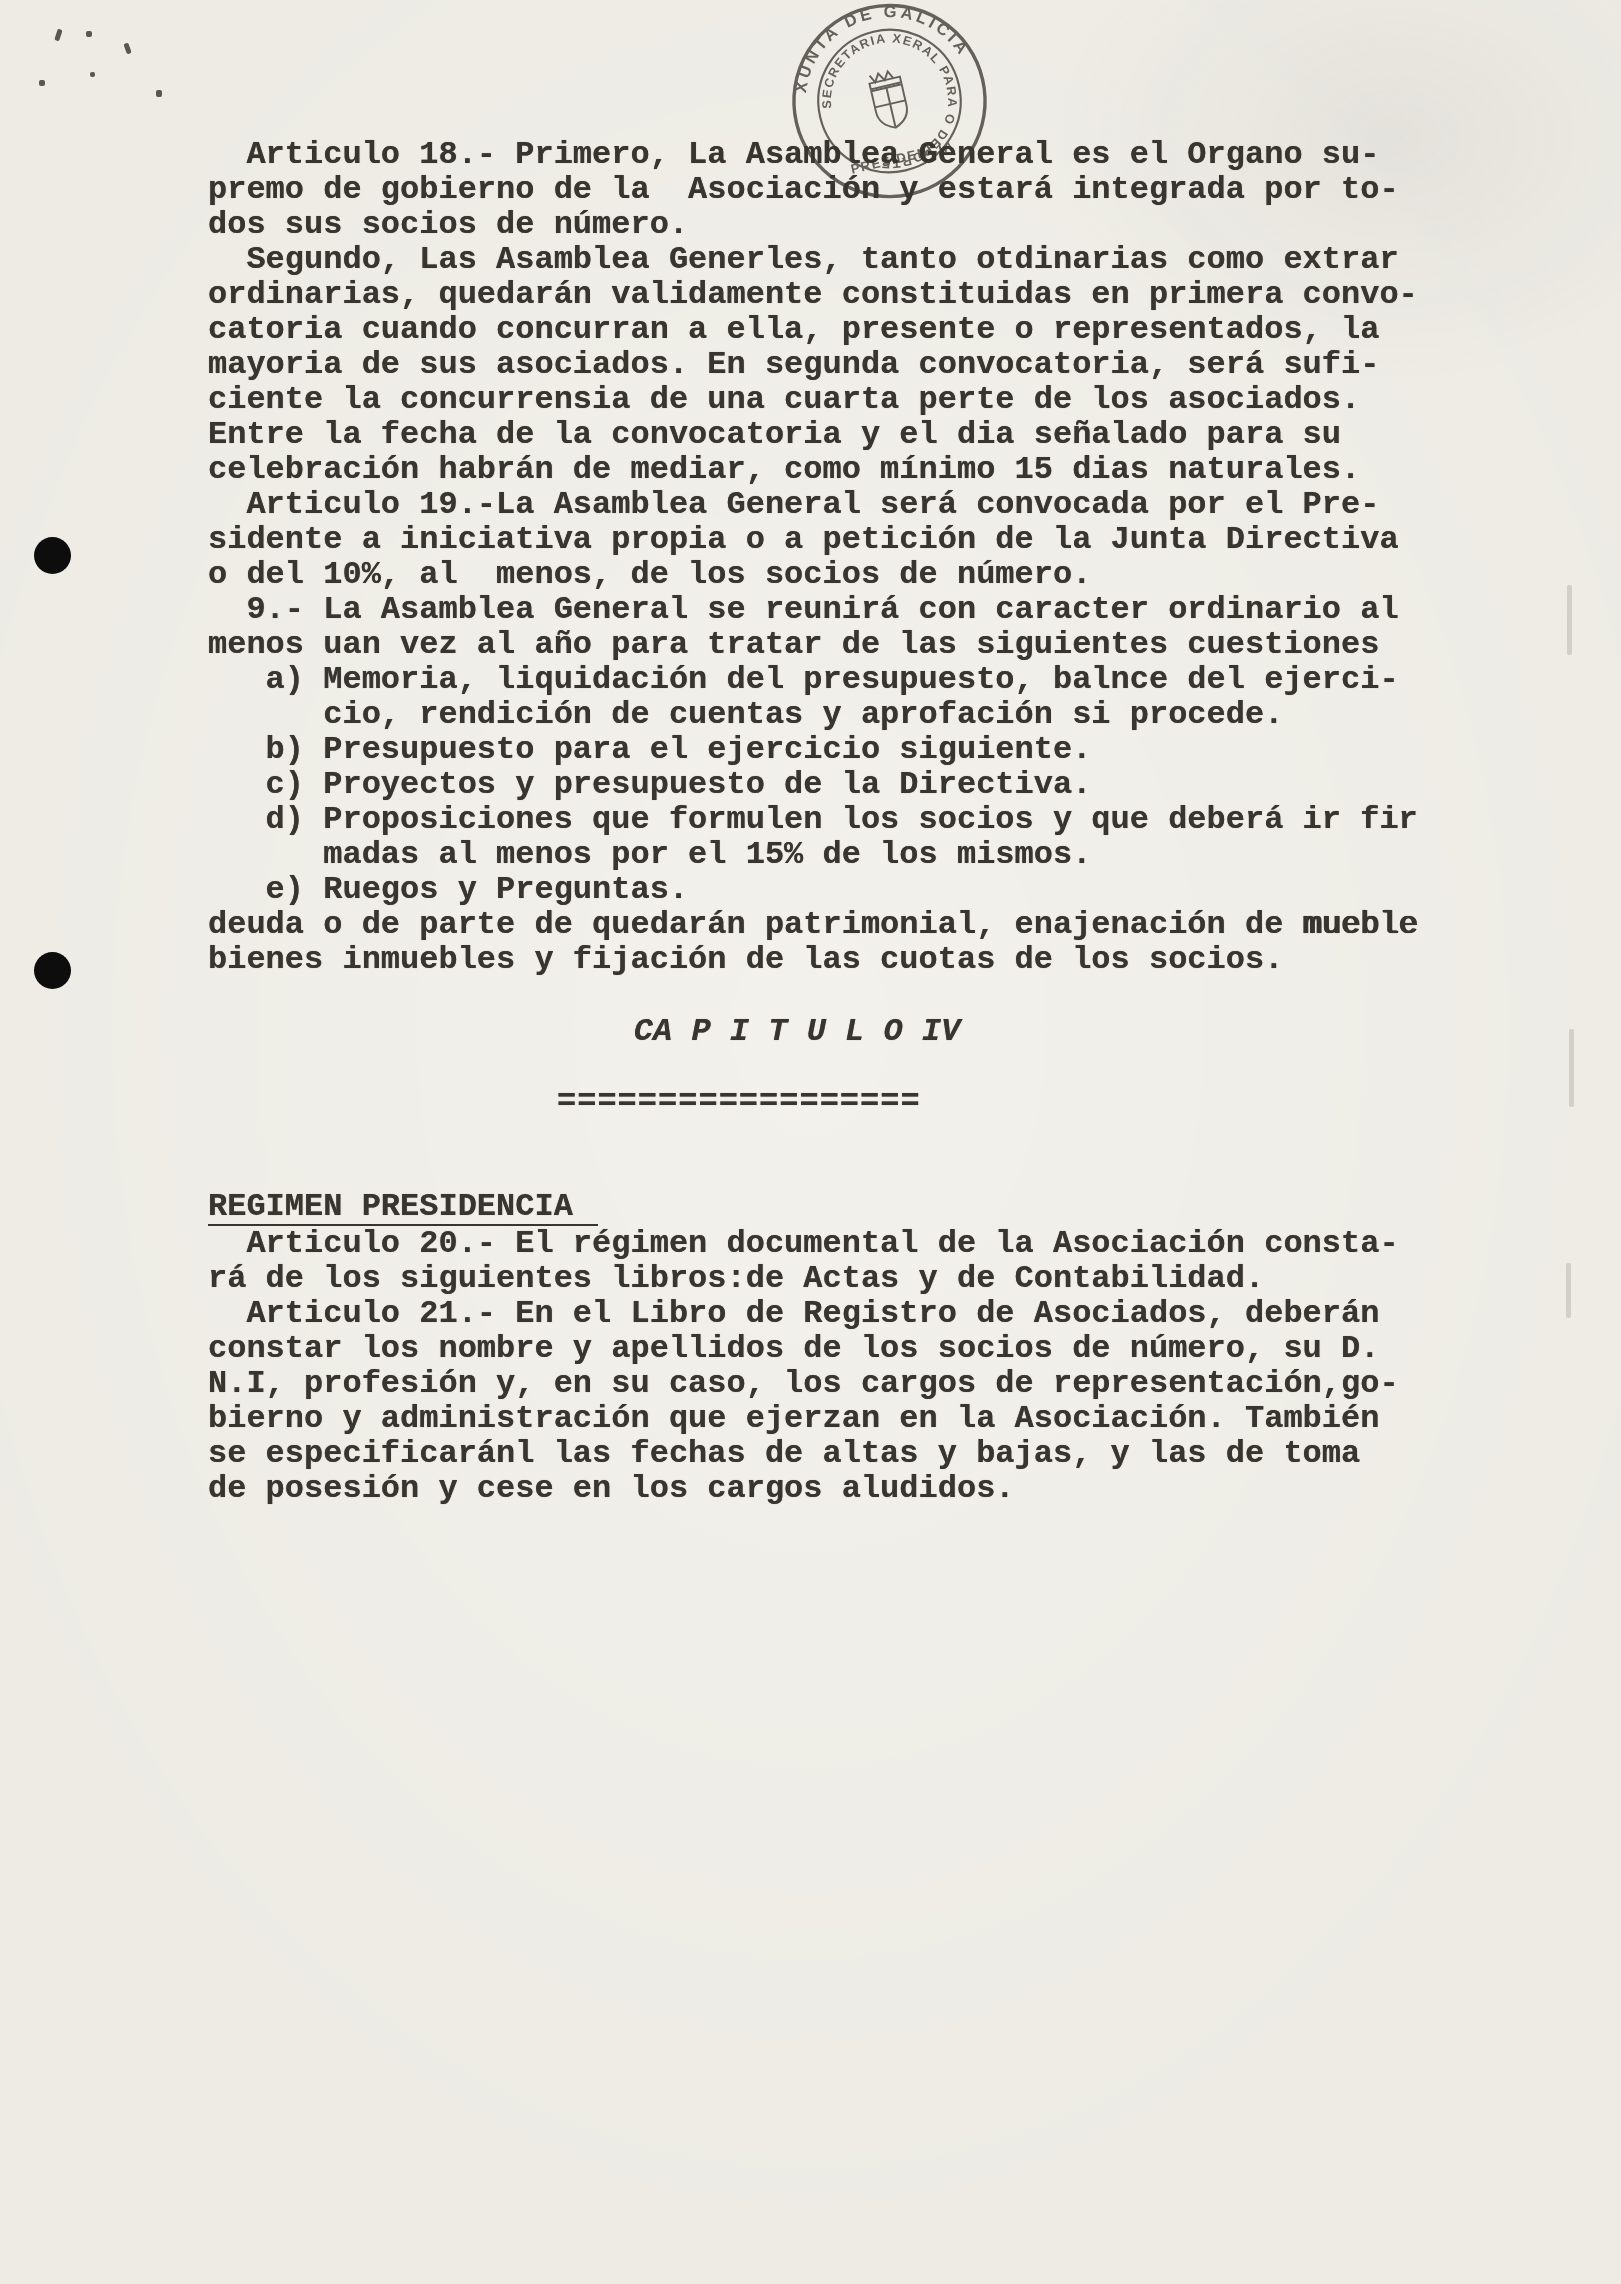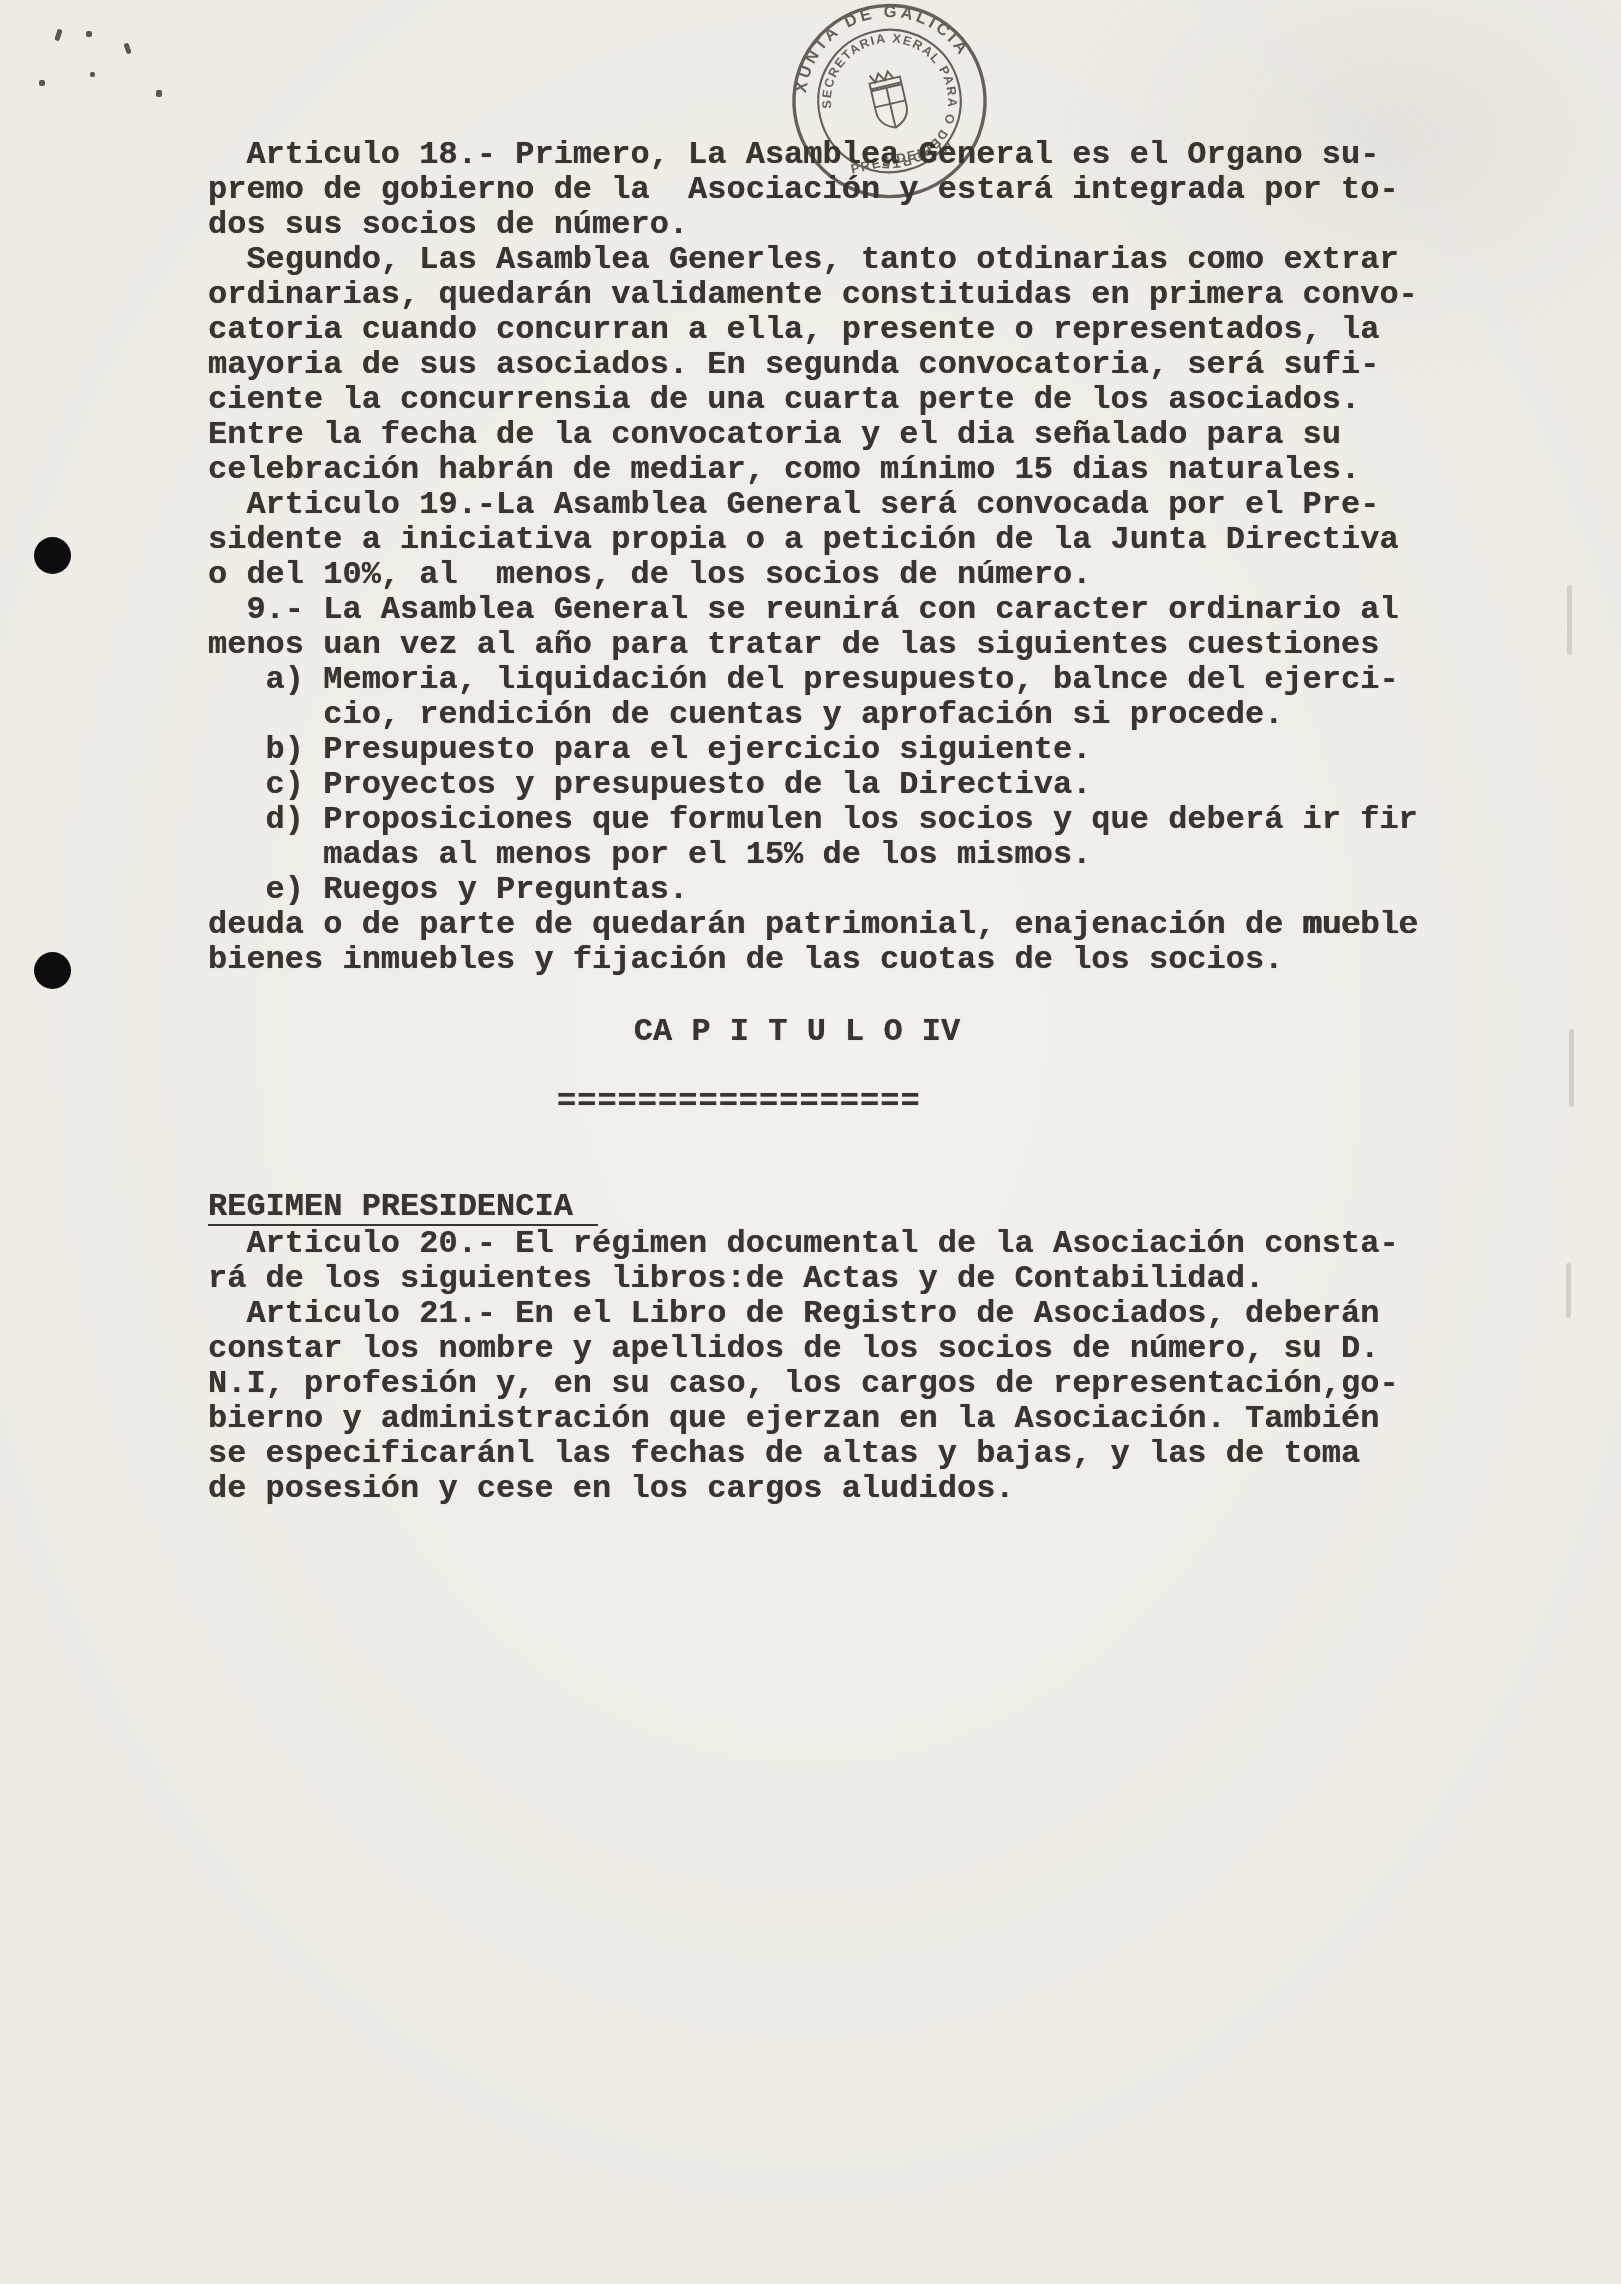--- a/index.html
+++ b/index.html
@@ -17,21 +17,21 @@
     color:#38342f;
     text-shadow:0 0 0.7px rgba(52,48,44,.75);
   }
   .tblock{white-space:pre;}
   .tline{white-space:pre;}
   .sp-above{}
   .overstruck{
     font-weight:400;
     text-shadow:1.4px 0 currentColor,-0.8px 0 currentColor,0 0 1px currentColor;
   }
-  .chapter{margin-left:349px;margin-top:2px;white-space:pre;}
+  .chapter{margin-left:349px;margin-top:2px;white-space:pre;font-style:italic;}
   .chapter .ch-underline{display:block;letter-spacing:1px;}
   .section-heading{display:inline-block;border-bottom:2.9px solid #38342f;padding-right:25px;white-space:pre;}
   .stamp{position:absolute;left:753px;top:-26px;mix-blend-mode:multiply;opacity:.82;}
   .stamp text{font-family:"Liberation Sans", sans-serif;}
   .hole{position:absolute;left:34px;width:37px;height:37px;border-radius:50%;background:#0d0d0d;}
   .hole-1{top:537px;}
   .hole-2{top:952px;}
   .speck{position:absolute;background:#5a5751;border-radius:2px;}
   .scan-line{position:absolute;background:#cbc8c1;width:4.9px;border-radius:2px;opacity:.8;}
 </style>

